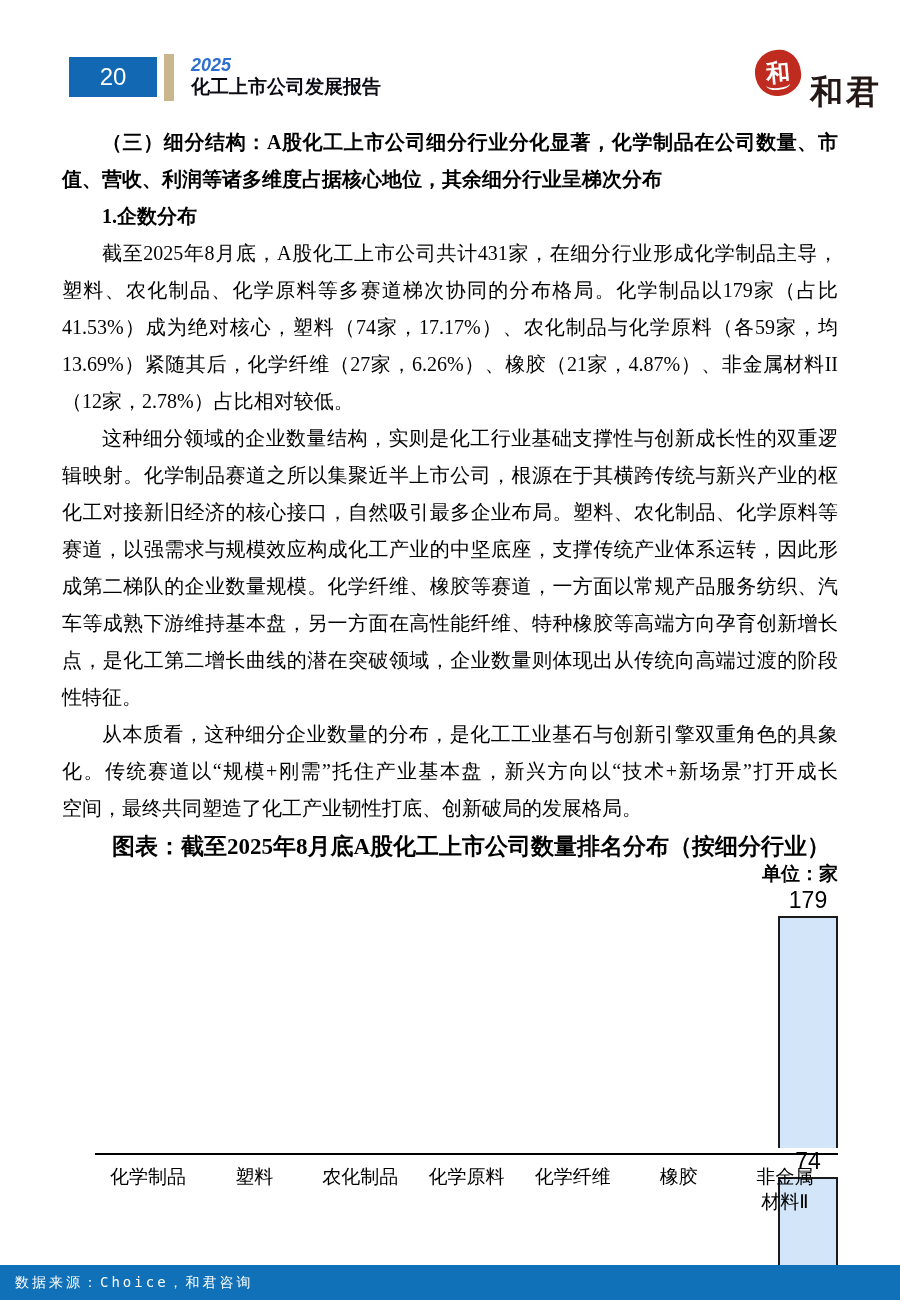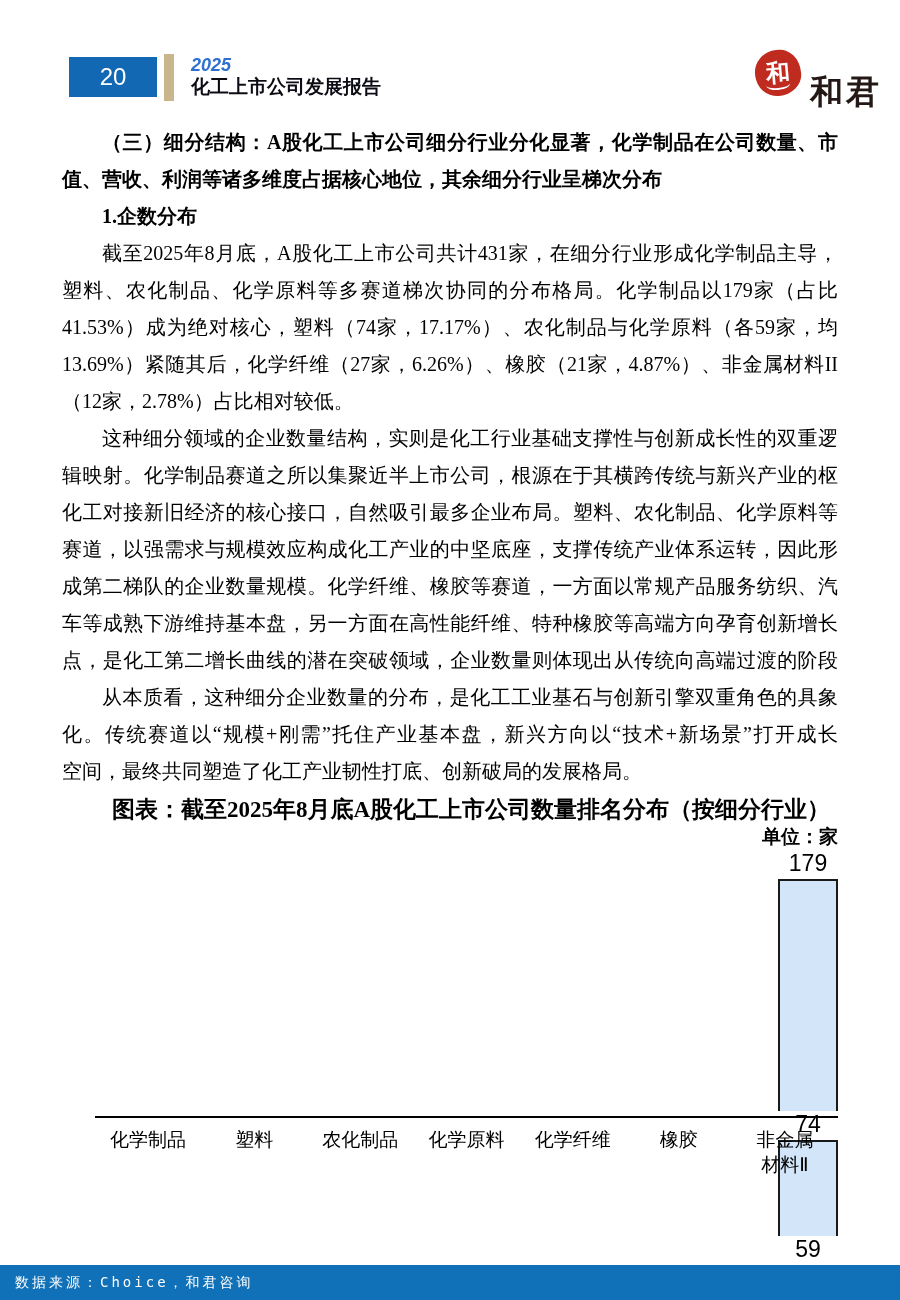--- a/index.html
+++ b/index.html
@@ -121,20 +121,21 @@
         <div class="tline">（12家，2.78%）占比相对较低。</div>
       </div>
     <div class="para">
         <div class="tline first just">这种细分领域的企业数量结构，实则是化工行业基础支撑性与创新成长性的双重逻</div>
         <div class="tline just">辑映射。化学制品赛道之所以集聚近半上市公司，根源在于其横跨传统与新兴产业的枢</div>
         <div class="tline just">化工对接新旧经济的核心接口，自然吸引最多企业布局。塑料、农化制品、化学原料等</div>
         <div class="tline just">赛道，以强需求与规模效应构成化工产业的中坚底座，支撑传统产业体系运转，因此形</div>
         <div class="tline just">成第二梯队的企业数量规模。化学纤维、橡胶等赛道，一方面以常规产品服务纺织、汽</div>
         <div class="tline just">车等成熟下游维持基本盘，另一方面在高性能纤维、特种橡胶等高端方向孕育创新增长</div>
         <div class="tline just">点，是化工第二增长曲线的潜在突破领域，企业数量则体现出从传统向高端过渡的阶段</div>
+        <div class="tline">性特征。</div>
       </div>
     <div class="para">
         <div class="tline first just">从本质看，这种细分企业数量的分布，是化工工业基石与创新引擎双重角色的具象</div>
         <div class="tline just">化。传统赛道以“规模+刚需”托住产业基本盘，新兴方向以“技术+新场景”打开成长</div>
         <div class="tline">空间，最终共同塑造了化工产业韧性打底、创新破局的发展格局。</div>
       </div>
 
     <div class="chart-block">
       <div class="chart-title">图表：截至2025年8月底A股化工上市公司数量排名分布（按细分行业）</div>
       <div class="chart-unit">单位：家</div>

